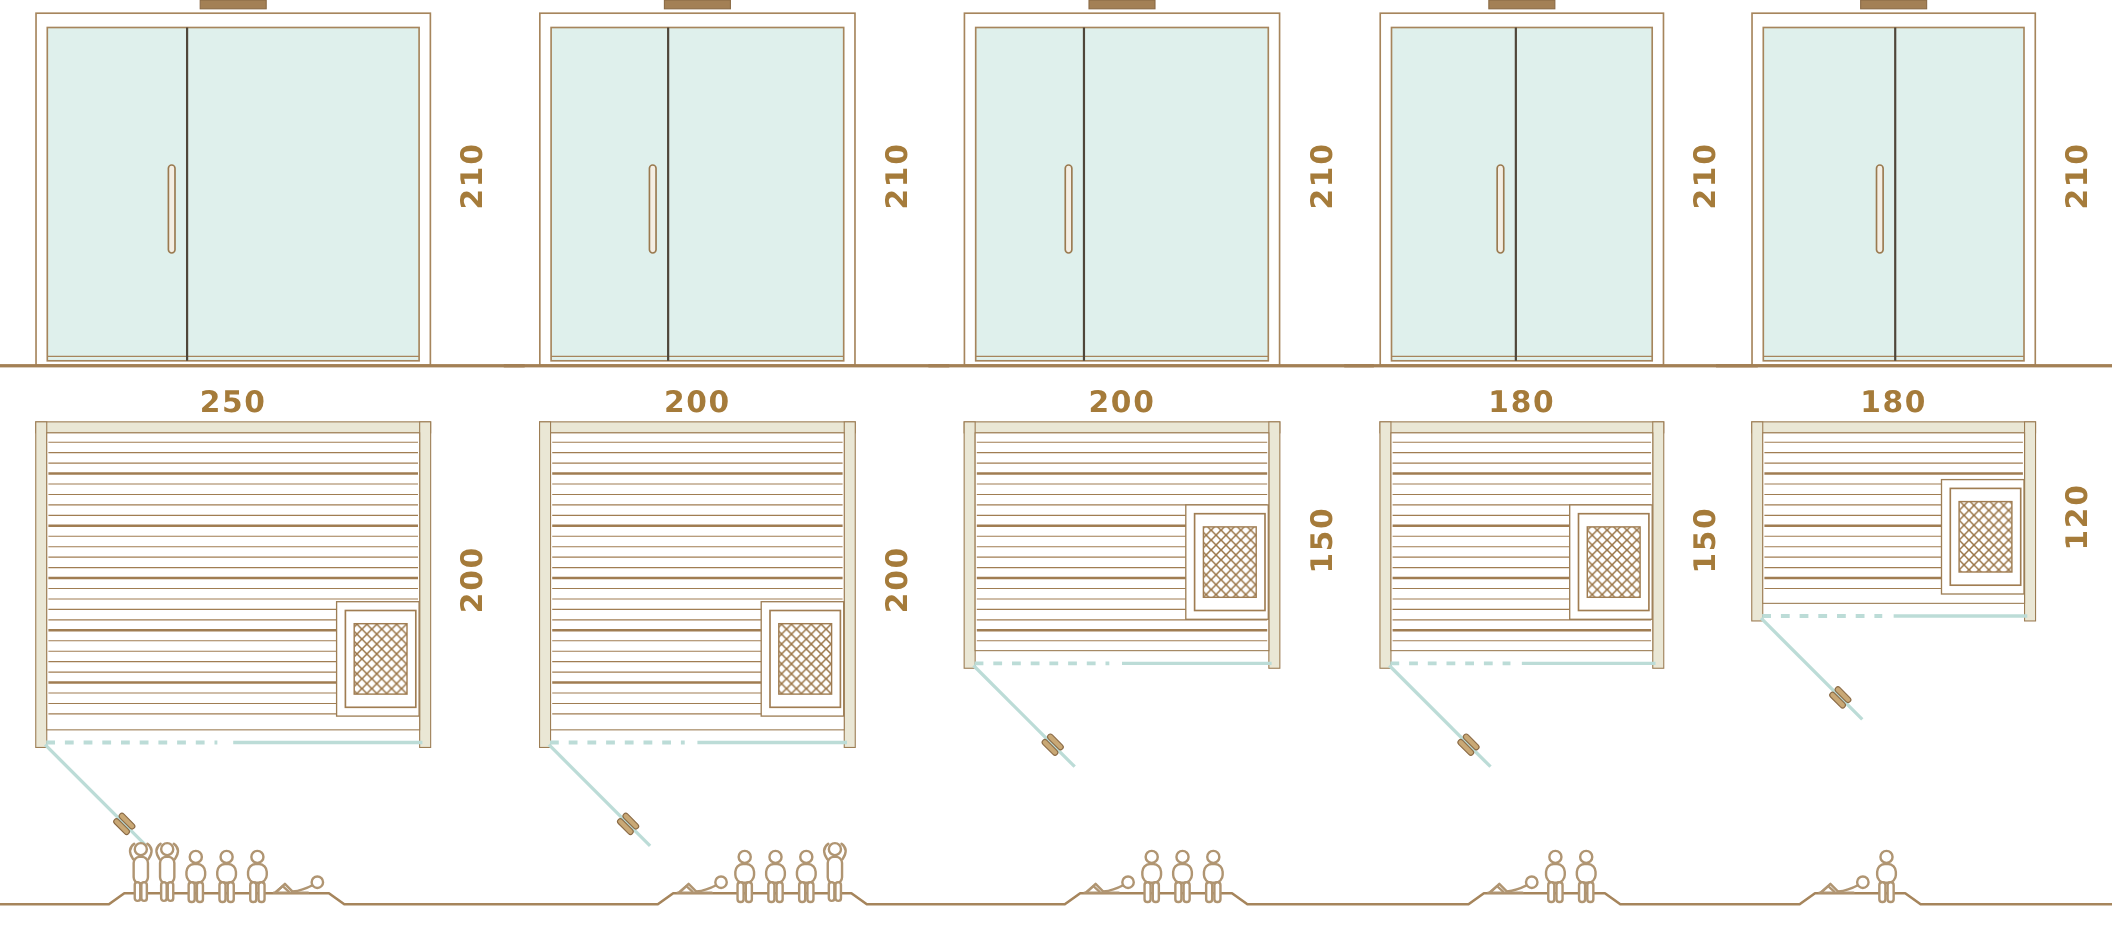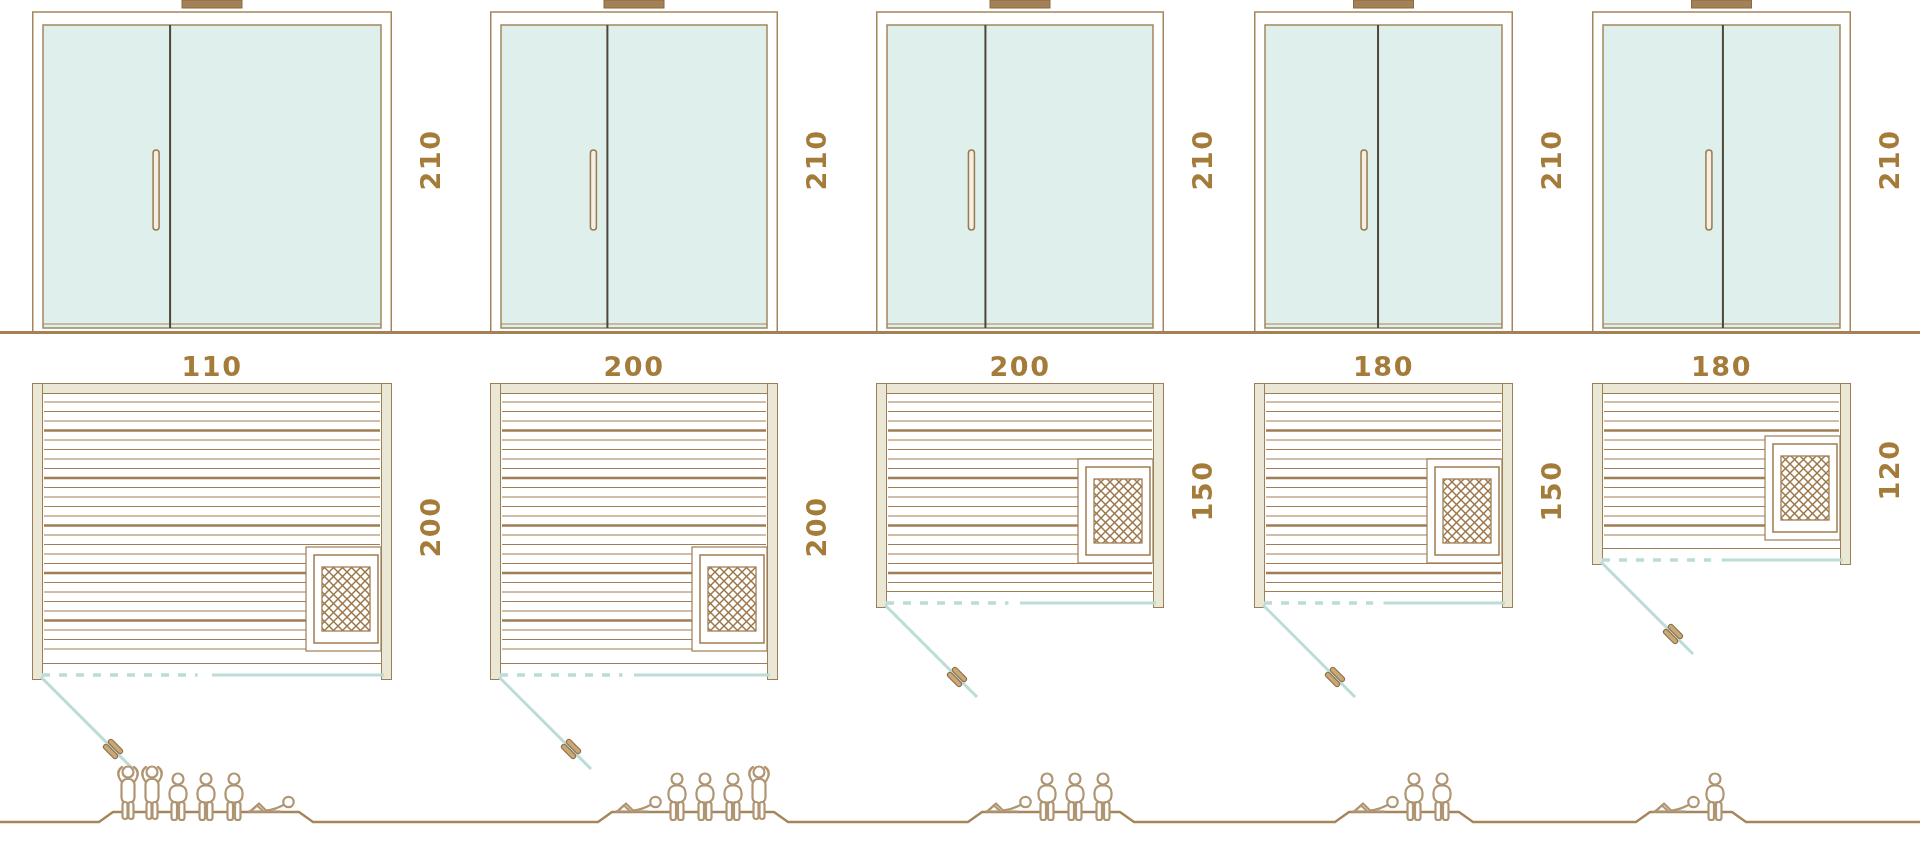--- a/index.html
+++ b/index.html
@@ -33,21 +33,21 @@
       <svg class="abs" width="360" height="334" viewBox="0 0 360 334" style="left: 32px; top: 0px; position: absolute;">
       <rect x="150" y="0" width="60" height="8" fill="#a38055" stroke="#8a6a45" stroke-width="1"></rect>
       <rect x="0.75" y="12" width="358.5" height="320" fill="#ffffff" stroke="#a6855c" stroke-width="1.5"></rect>
       <rect x="11" y="25" width="338" height="303" fill="#dff0ec" stroke="#a6855c" stroke-width="1.5"></rect>
       <line x1="11" y1="324" x2="349" y2="324" stroke="#a6855c" stroke-width="1"></line>
       <line x1="138.088" y1="25" x2="138.088" y2="328" stroke="#4f463a" stroke-width="2"></line>
       <rect x="121.088" y="150" width="6" height="80" rx="3" fill="#f4eee3" stroke="#9a7a50" stroke-width="1.5"></rect>
       </svg>
       <div class="ground-line" style="left: 0px; top: 331px; width: 477px;"></div>
       <div class="dim-label vert" style="left: 430px; top: 160px;">210</div>
-      <div class="dim-label" style="left: 212px; top: 366px;">110</div>
+      <div class="dim-label" style="left: 212px; top: 366px;">250</div>
       <svg width="360" height="398" viewBox="0 0 360 398" style="left: 32px; top: 383px; position: absolute;">
         <defs>
           <pattern id="hatch0" width="9" height="9" patternUnits="userSpaceOnUse">
         <line x1="0" y1="0" x2="9" y2="9" stroke="#9a7547" stroke-width="1.4"></line>
         <line x1="9" y1="0" x2="0" y2="9" stroke="#9a7547" stroke-width="1.4"></line>
       </pattern>
         </defs>
         <g>
       <rect x="0.5" y="0.5" width="359" height="10" fill="#eae7d5" stroke="#9d7e55" stroke-width="1"></rect>
       <rect x="0.5" y="0.5" width="10" height="296" fill="#eae7d5" stroke="#9d7e55" stroke-width="1"></rect>

